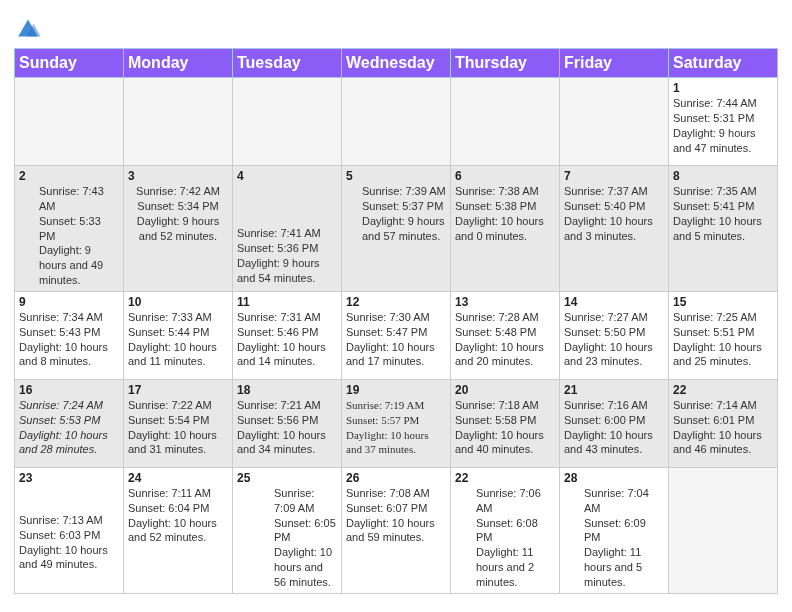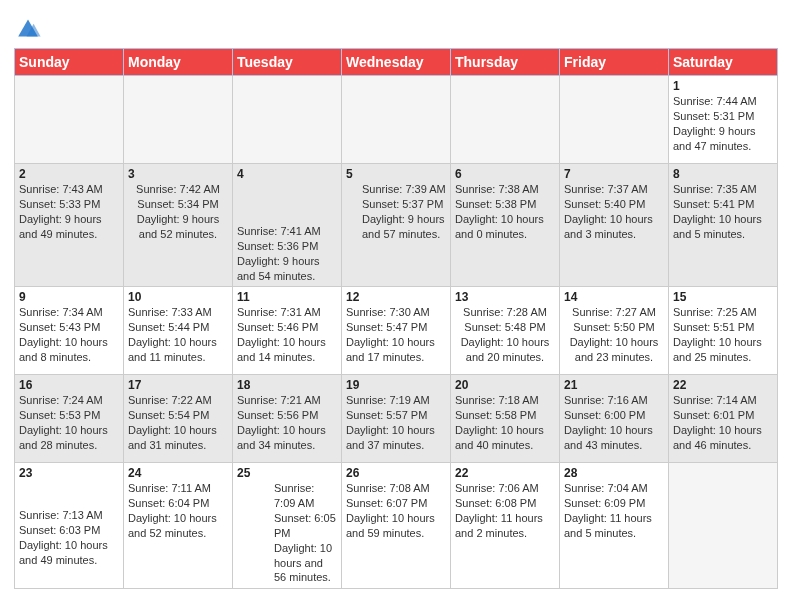--- a/index.html
+++ b/index.html
@@ -58,23 +58,23 @@
     .subtitle {
       font-size: 14px;
       color: #444;
     }
     .calendar {
       width: 100%;
       border-collapse: collapse;
       table-layout: fixed;
     }
     .calendar th {
-      background: #ef4444;
+      background: #8b5cf6;
       color: #fff;
-      font-size: 14px;
+      font-size: 16px;
       font-weight: bold;
       padding: 5px 4px;
       text-align: left;
       border: 1px solid #aac4e8;
     }
     .calendar td {
       border: 1px solid #ccc;
       vertical-align: top;
       padding: 3px 4px;
       height: 88px;
@@ -144,21 +144,21 @@
           <td>
             <span class="day-num">1</span>
             <div class="day-info" style="white-space: pre-line;">Sunrise: 7:44 AM
 Sunset: 5:31 PM
 Daylight: 9 hours and 47 minutes.</div>
           </td>
         </tr>
         <tr class="row-shaded">
           <td>
             <span class="day-num">2</span>
-            <div class="day-info" style="white-space: pre-line;">Sunrise: 7:43 AM
+            <div class="day-info" style="white-space: pre-line; margin-left: 20px;">Sunrise: 7:43 AM
 Sunset: 5:33 PM
 Daylight: 9 hours and 49 minutes.</div>
           </td>
           <td>
             <span class="day-num">3</span>
             <div class="day-info" style="white-space: pre-line; text-align: center;">Sunrise: 7:42 AM
 Sunset: 5:34 PM
 Daylight: 9 hours and 52 minutes.</div>
           </td>
           <td>
@@ -212,59 +212,59 @@
 Daylight: 10 hours and 14 minutes.</div>
           </td>
           <td>
             <span class="day-num">12</span>
             <div class="day-info" style="white-space: pre-line;">Sunrise: 7:30 AM
 Sunset: 5:47 PM
 Daylight: 10 hours and 17 minutes.</div>
           </td>
           <td>
             <span class="day-num">13</span>
-            <div class="day-info" style="white-space: pre-line; text-align: center;">Sunrise: 7:28 AM
+            <div class="day-info" style="white-space: pre-line;">Sunrise: 7:28 AM
 Sunset: 5:48 PM
 Daylight: 10 hours and 20 minutes.</div>
           </td>
           <td>
             <span class="day-num">14</span>
-            <div class="day-info" style="white-space: pre-line; text-align: center;">Sunrise: 7:27 AM
+            <div class="day-info" style="white-space: pre-line;">Sunrise: 7:27 AM
 Sunset: 5:50 PM
 Daylight: 10 hours and 23 minutes.</div>
           </td>
           <td>
             <span class="day-num">15</span>
             <div class="day-info" style="white-space: pre-line;">Sunrise: 7:25 AM
 Sunset: 5:51 PM
 Daylight: 10 hours and 25 minutes.</div>
           </td>
         </tr>
         <tr class="row-shaded">
           <td>
             <span class="day-num">16</span>
-            <div class="day-info" style="white-space: pre-line;">Sunrise: 7:24 AM
+            <div class="day-info" style="white-space: pre-line; font-style: italic;">Sunrise: 7:24 AM
 Sunset: 5:53 PM
 Daylight: 10 hours and 28 minutes.</div>
           </td>
           <td>
             <span class="day-num">17</span>
             <div class="day-info" style="white-space: pre-line;">Sunrise: 7:22 AM
 Sunset: 5:54 PM
 Daylight: 10 hours and 31 minutes.</div>
           </td>
           <td>
             <span class="day-num">18</span>
             <div class="day-info" style="white-space: pre-line;">Sunrise: 7:21 AM
 Sunset: 5:56 PM
 Daylight: 10 hours and 34 minutes.</div>
           </td>
           <td>
             <span class="day-num">19</span>
-            <div class="day-info" style="white-space: pre-line;">Sunrise: 7:19 AM
+            <div class="day-info" style="white-space: pre-line; font-family: Liberation Serif, serif;">Sunrise: 7:19 AM
 Sunset: 5:57 PM
 Daylight: 10 hours and 37 minutes.</div>
           </td>
           <td>
             <span class="day-num">20</span>
             <div class="day-info" style="white-space: pre-line;">Sunrise: 7:18 AM
 Sunset: 5:58 PM
 Daylight: 10 hours and 40 minutes.</div>
           </td>
           <td>
@@ -300,27 +300,27 @@
 Daylight: 10 hours and 56 minutes.</div>
           </td>
           <td>
             <span class="day-num">26</span>
             <div class="day-info" style="white-space: pre-line;">Sunrise: 7:08 AM
 Sunset: 6:07 PM
 Daylight: 10 hours and 59 minutes.</div>
           </td>
           <td>
             <span class="day-num">22</span>
-            <div class="day-info" style="white-space: pre-line;">Sunrise: 7:06 AM
+            <div class="day-info" style="white-space: pre-line; margin-left: 21px;">Sunrise: 7:06 AM
 Sunset: 6:08 PM
 Daylight: 11 hours and 2 minutes.</div>
           </td>
           <td>
             <span class="day-num">28</span>
-            <div class="day-info" style="white-space: pre-line;">Sunrise: 7:04 AM
+            <div class="day-info" style="white-space: pre-line; margin-left: 20px;">Sunrise: 7:04 AM
 Sunset: 6:09 PM
 Daylight: 11 hours and 5 minutes.</div>
           </td>
           <td class="empty"></td>
         </tr>
       </tbody>
   </table>
 </div>
 
 </body></html>

